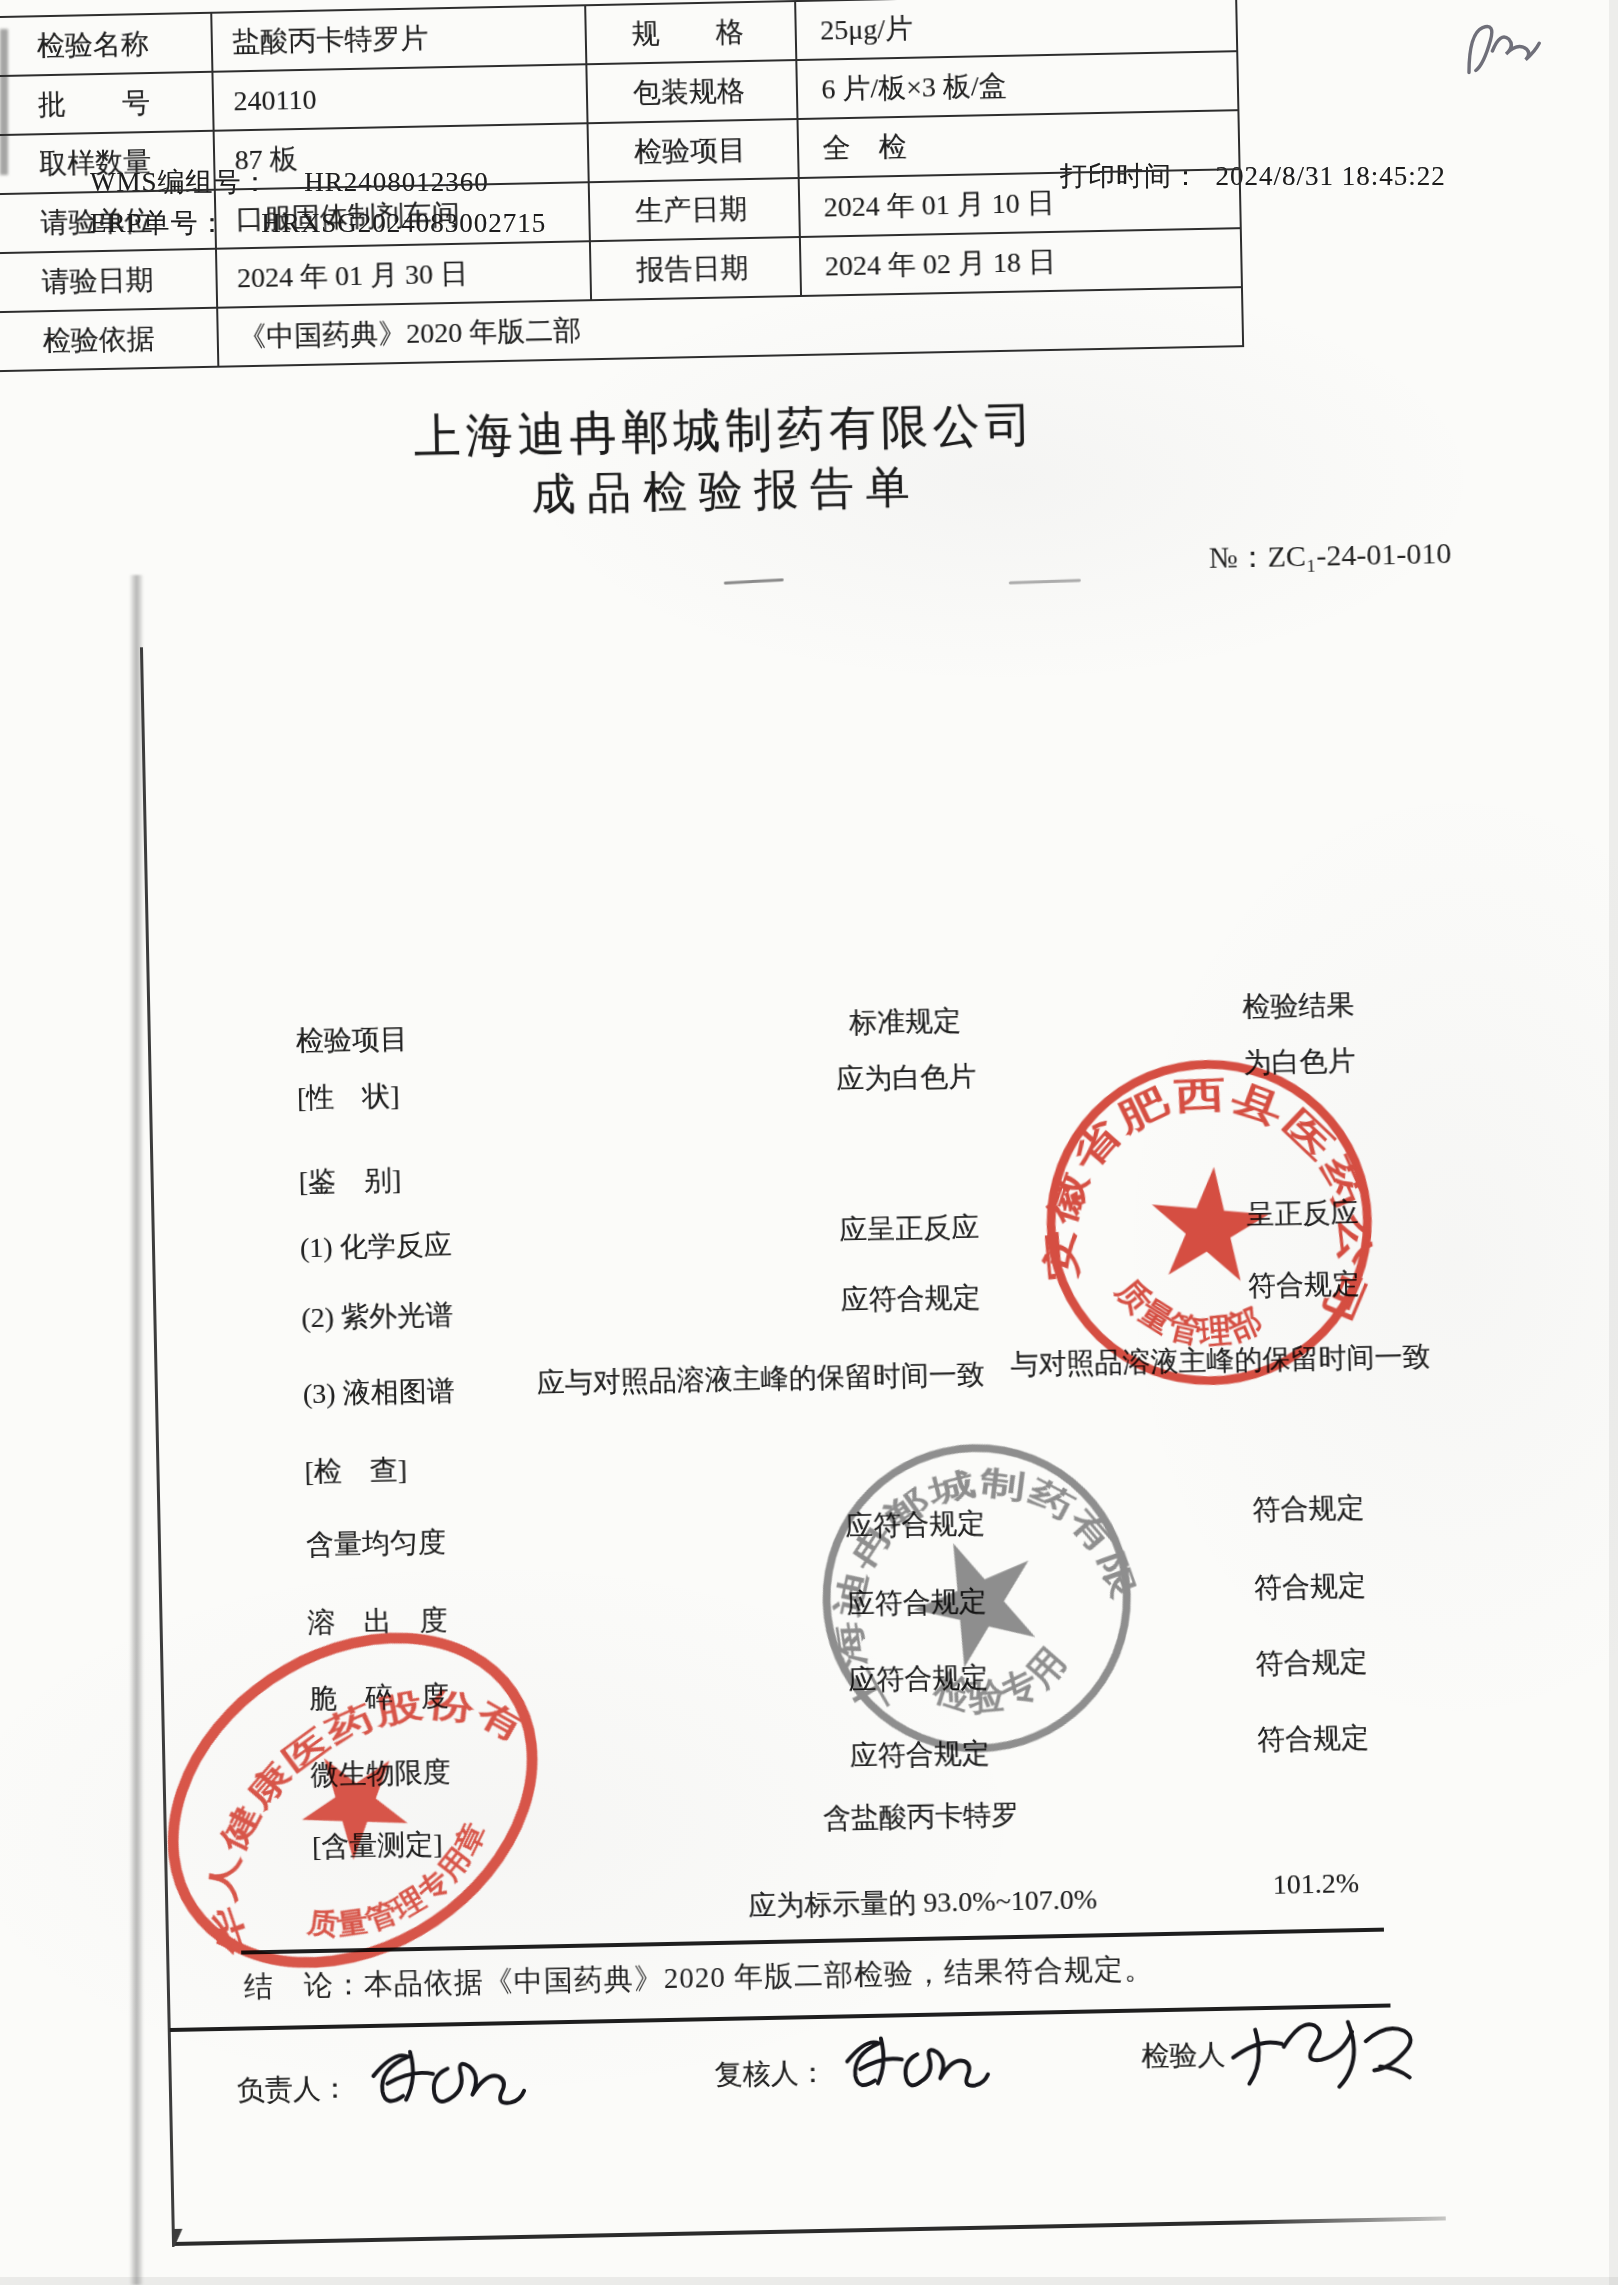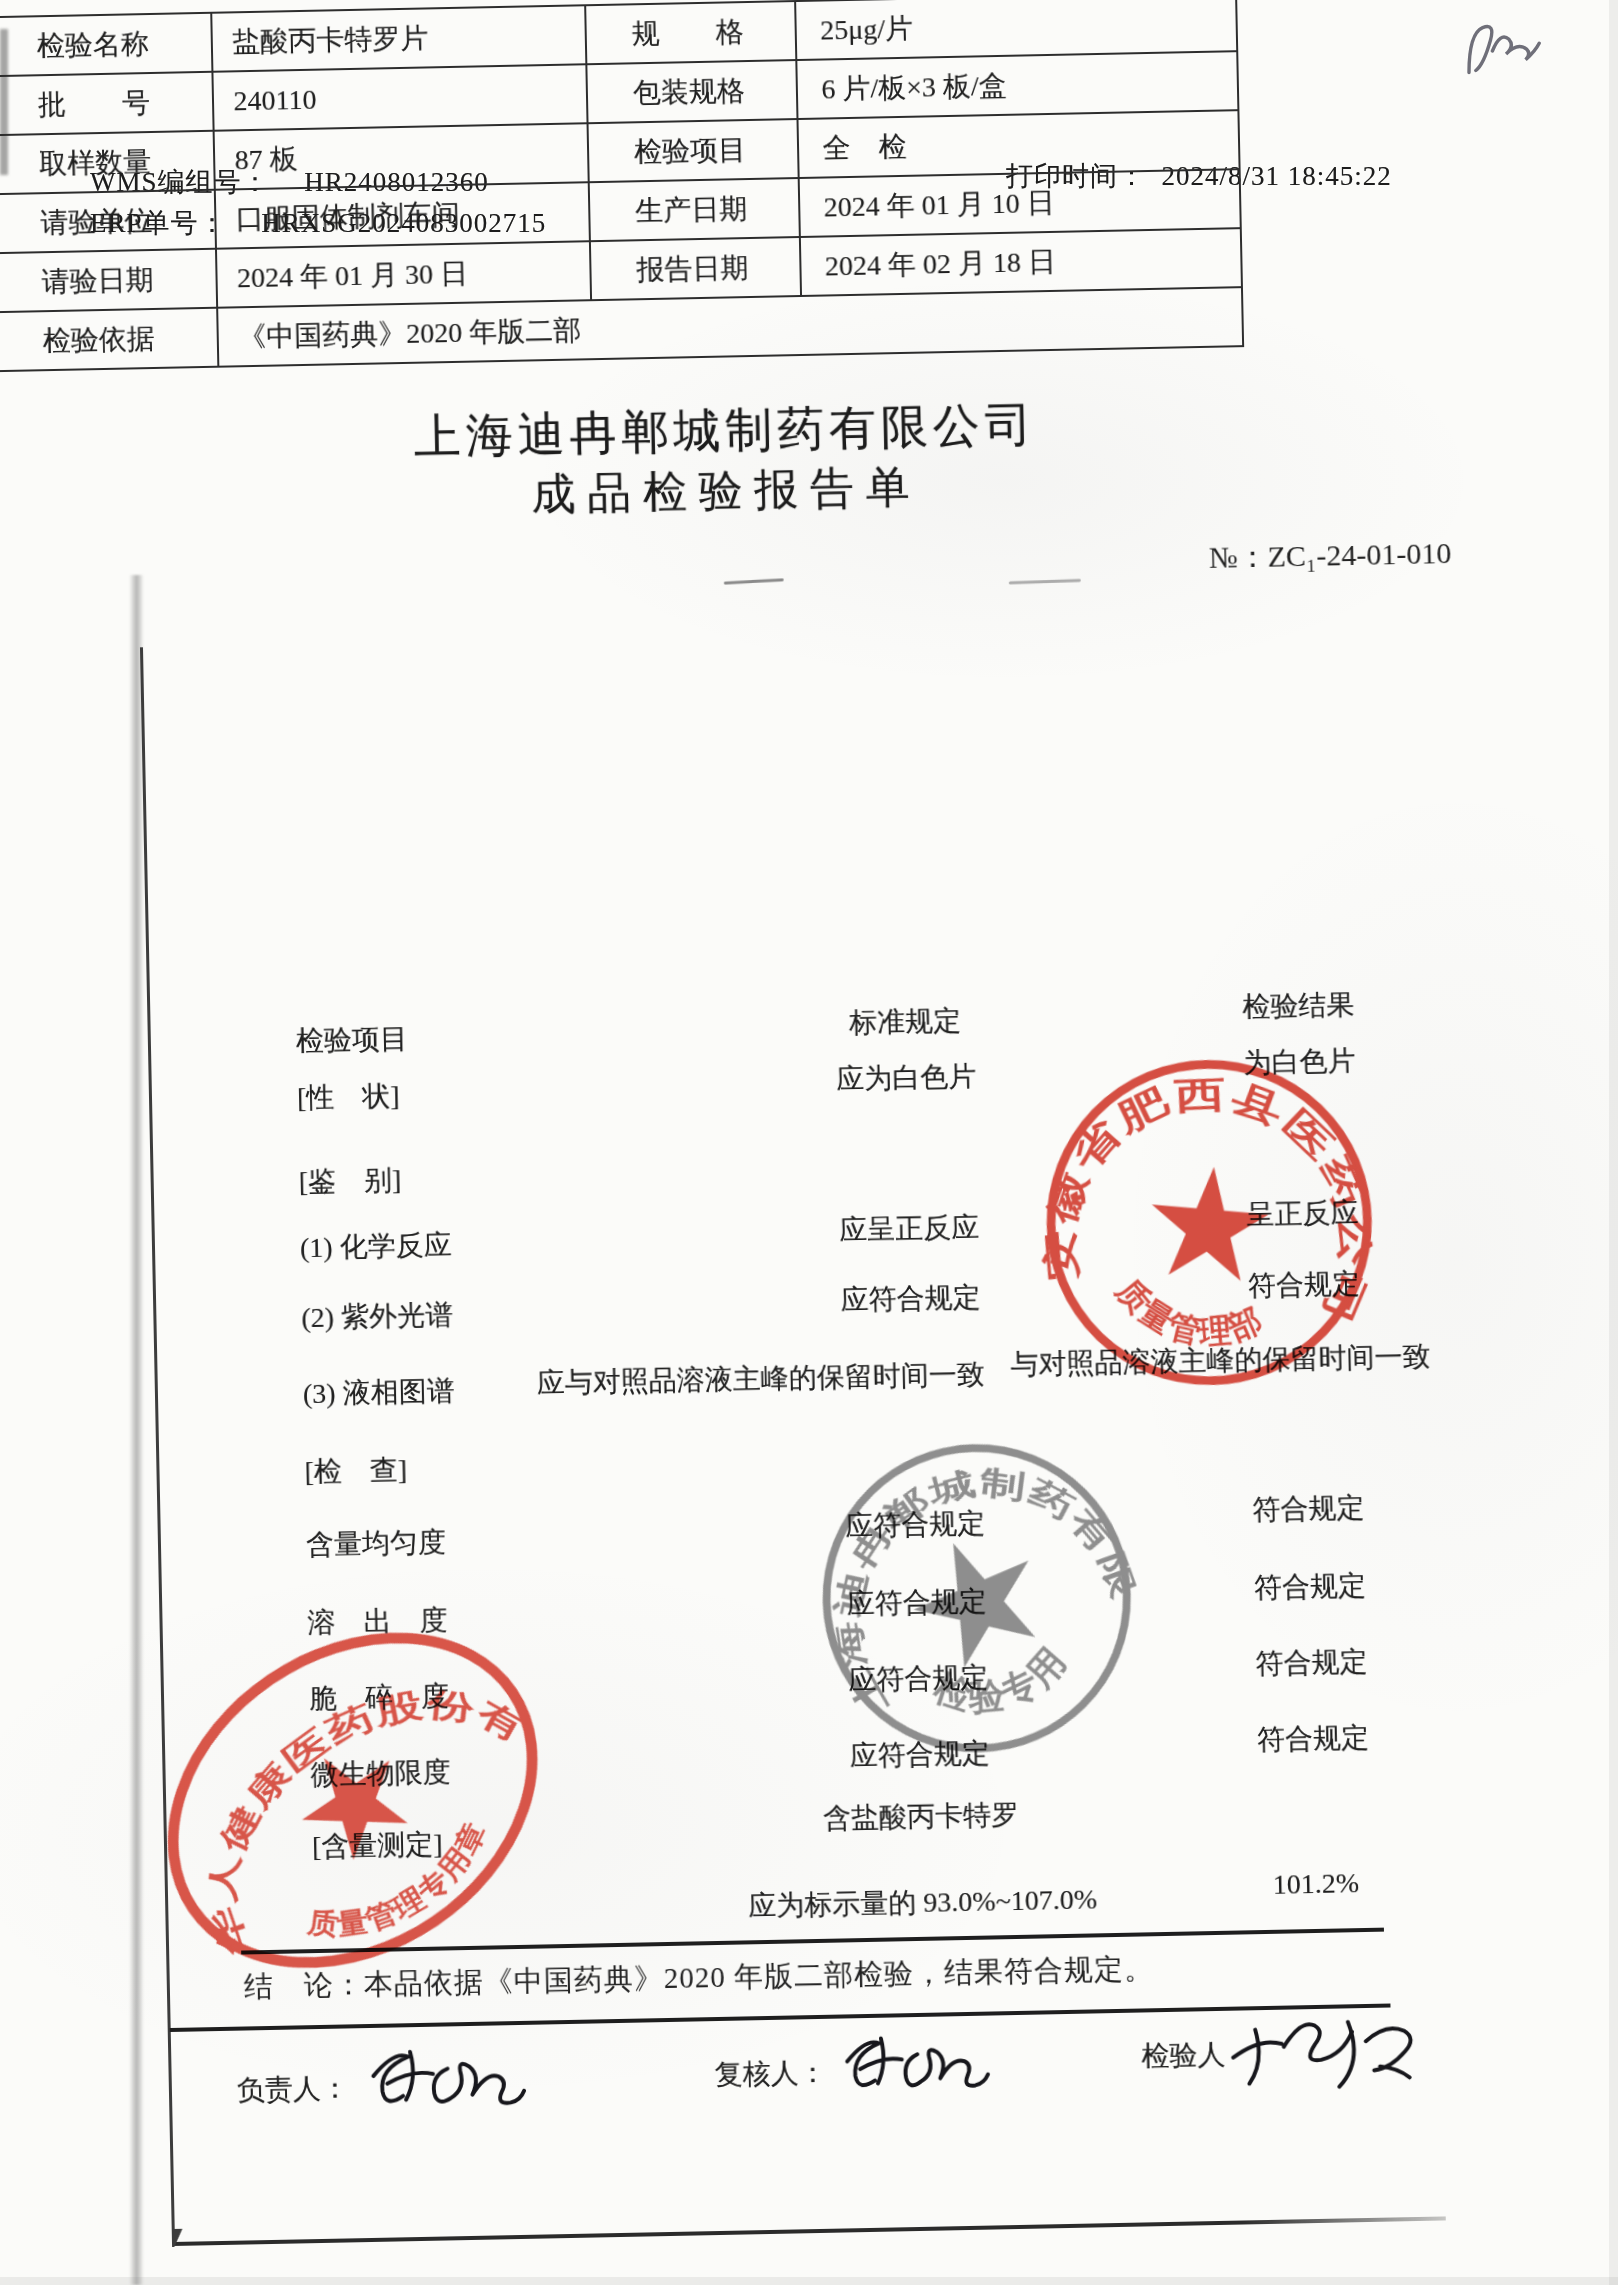--- a/index.html
+++ b/index.html
@@ -86,21 +86,21 @@
 </svg>
 
 <div class="abs meta-line" style="left:90px;top:164px;">
   <span class="meta-label">WMS编组号：</span>
   <span class="meta-value">HR2408012360</span>
 </div>
 <div class="abs meta-line" style="left:90px;top:205px;">
   <span class="meta-label">ERP单号：</span>
   <span class="meta-value">HRXSG2024083002715</span>
 </div>
-<div class="abs meta-line" style="left:1006px;top:158px;">
+<div class="abs meta-line" style="left:1060px;top:158px;">
   <span class="meta-label">打印时间：</span>
   <span class="meta-value" style="margin-left:7.8px;">2024/8/31 18:45:22</span>
 </div>
 
 <div id="scan-body" class="abs">
 
   <div class="abs doc-title title-company">上海迪冉郸城制药有限公司</div>
   <div class="abs doc-title title-report">成品检验报告单</div>
   <div class="abs doc-no">
     <span>№：</span><span>ZC₁-24-01-010</span>

